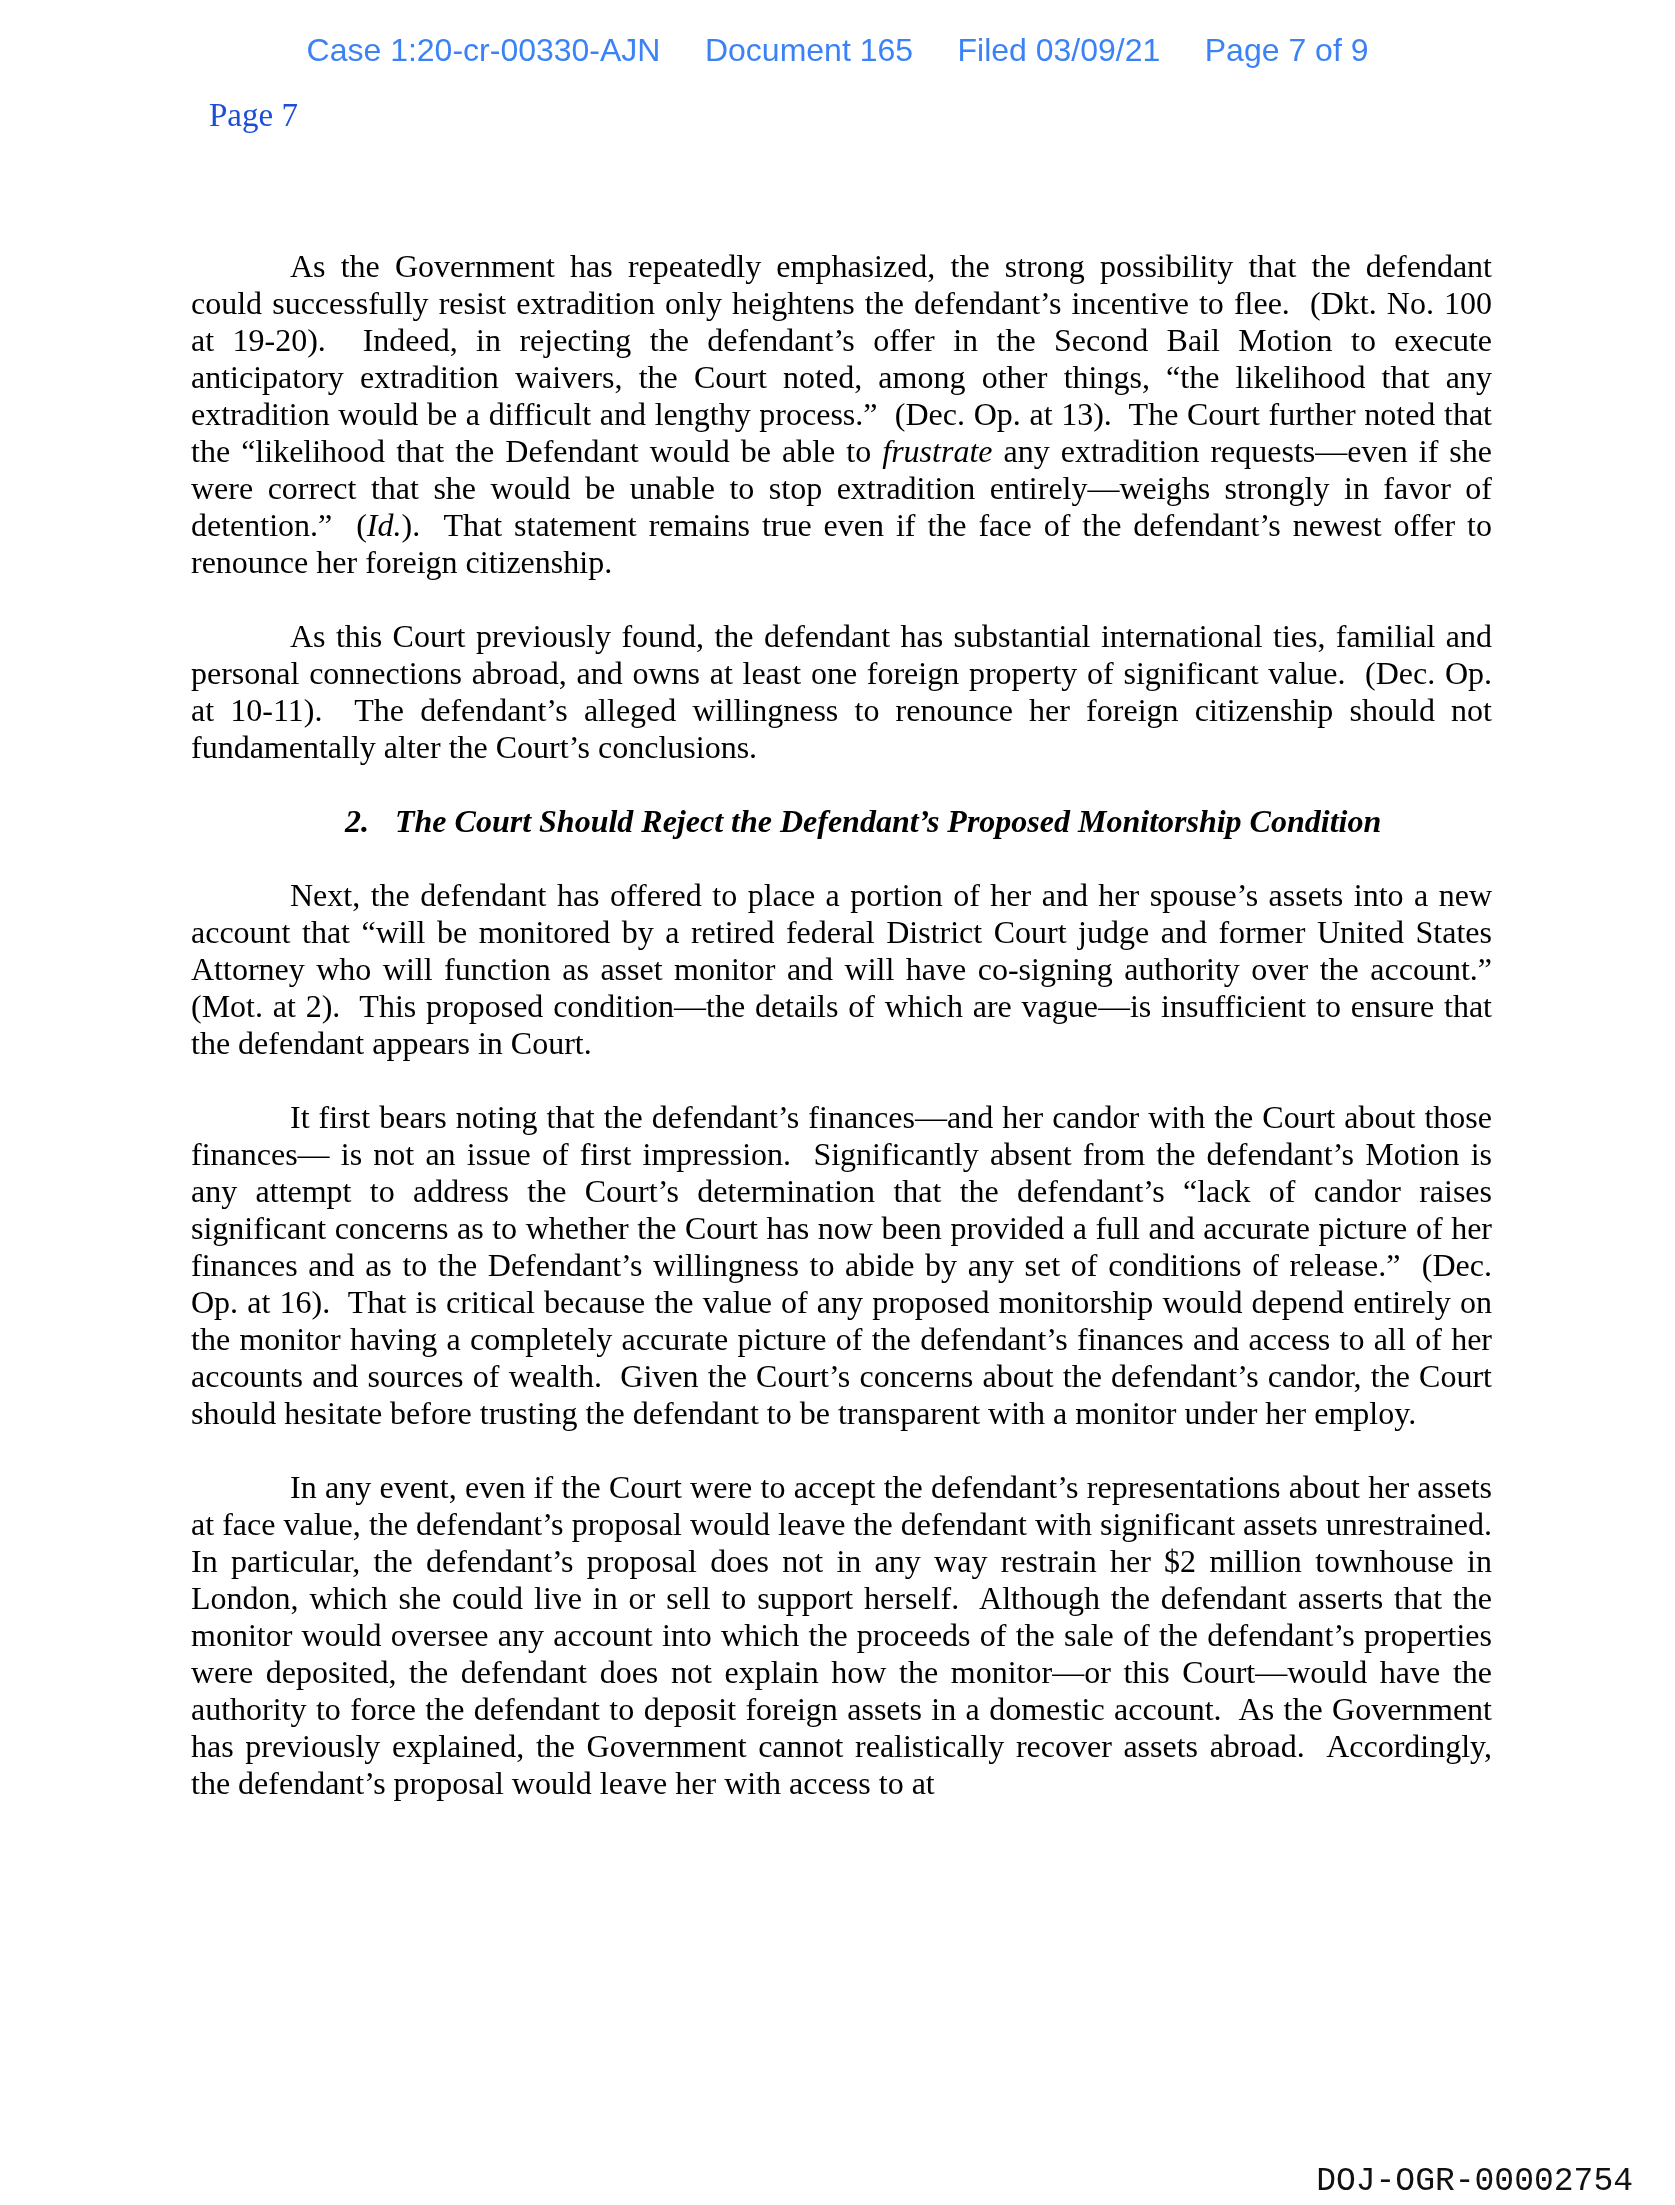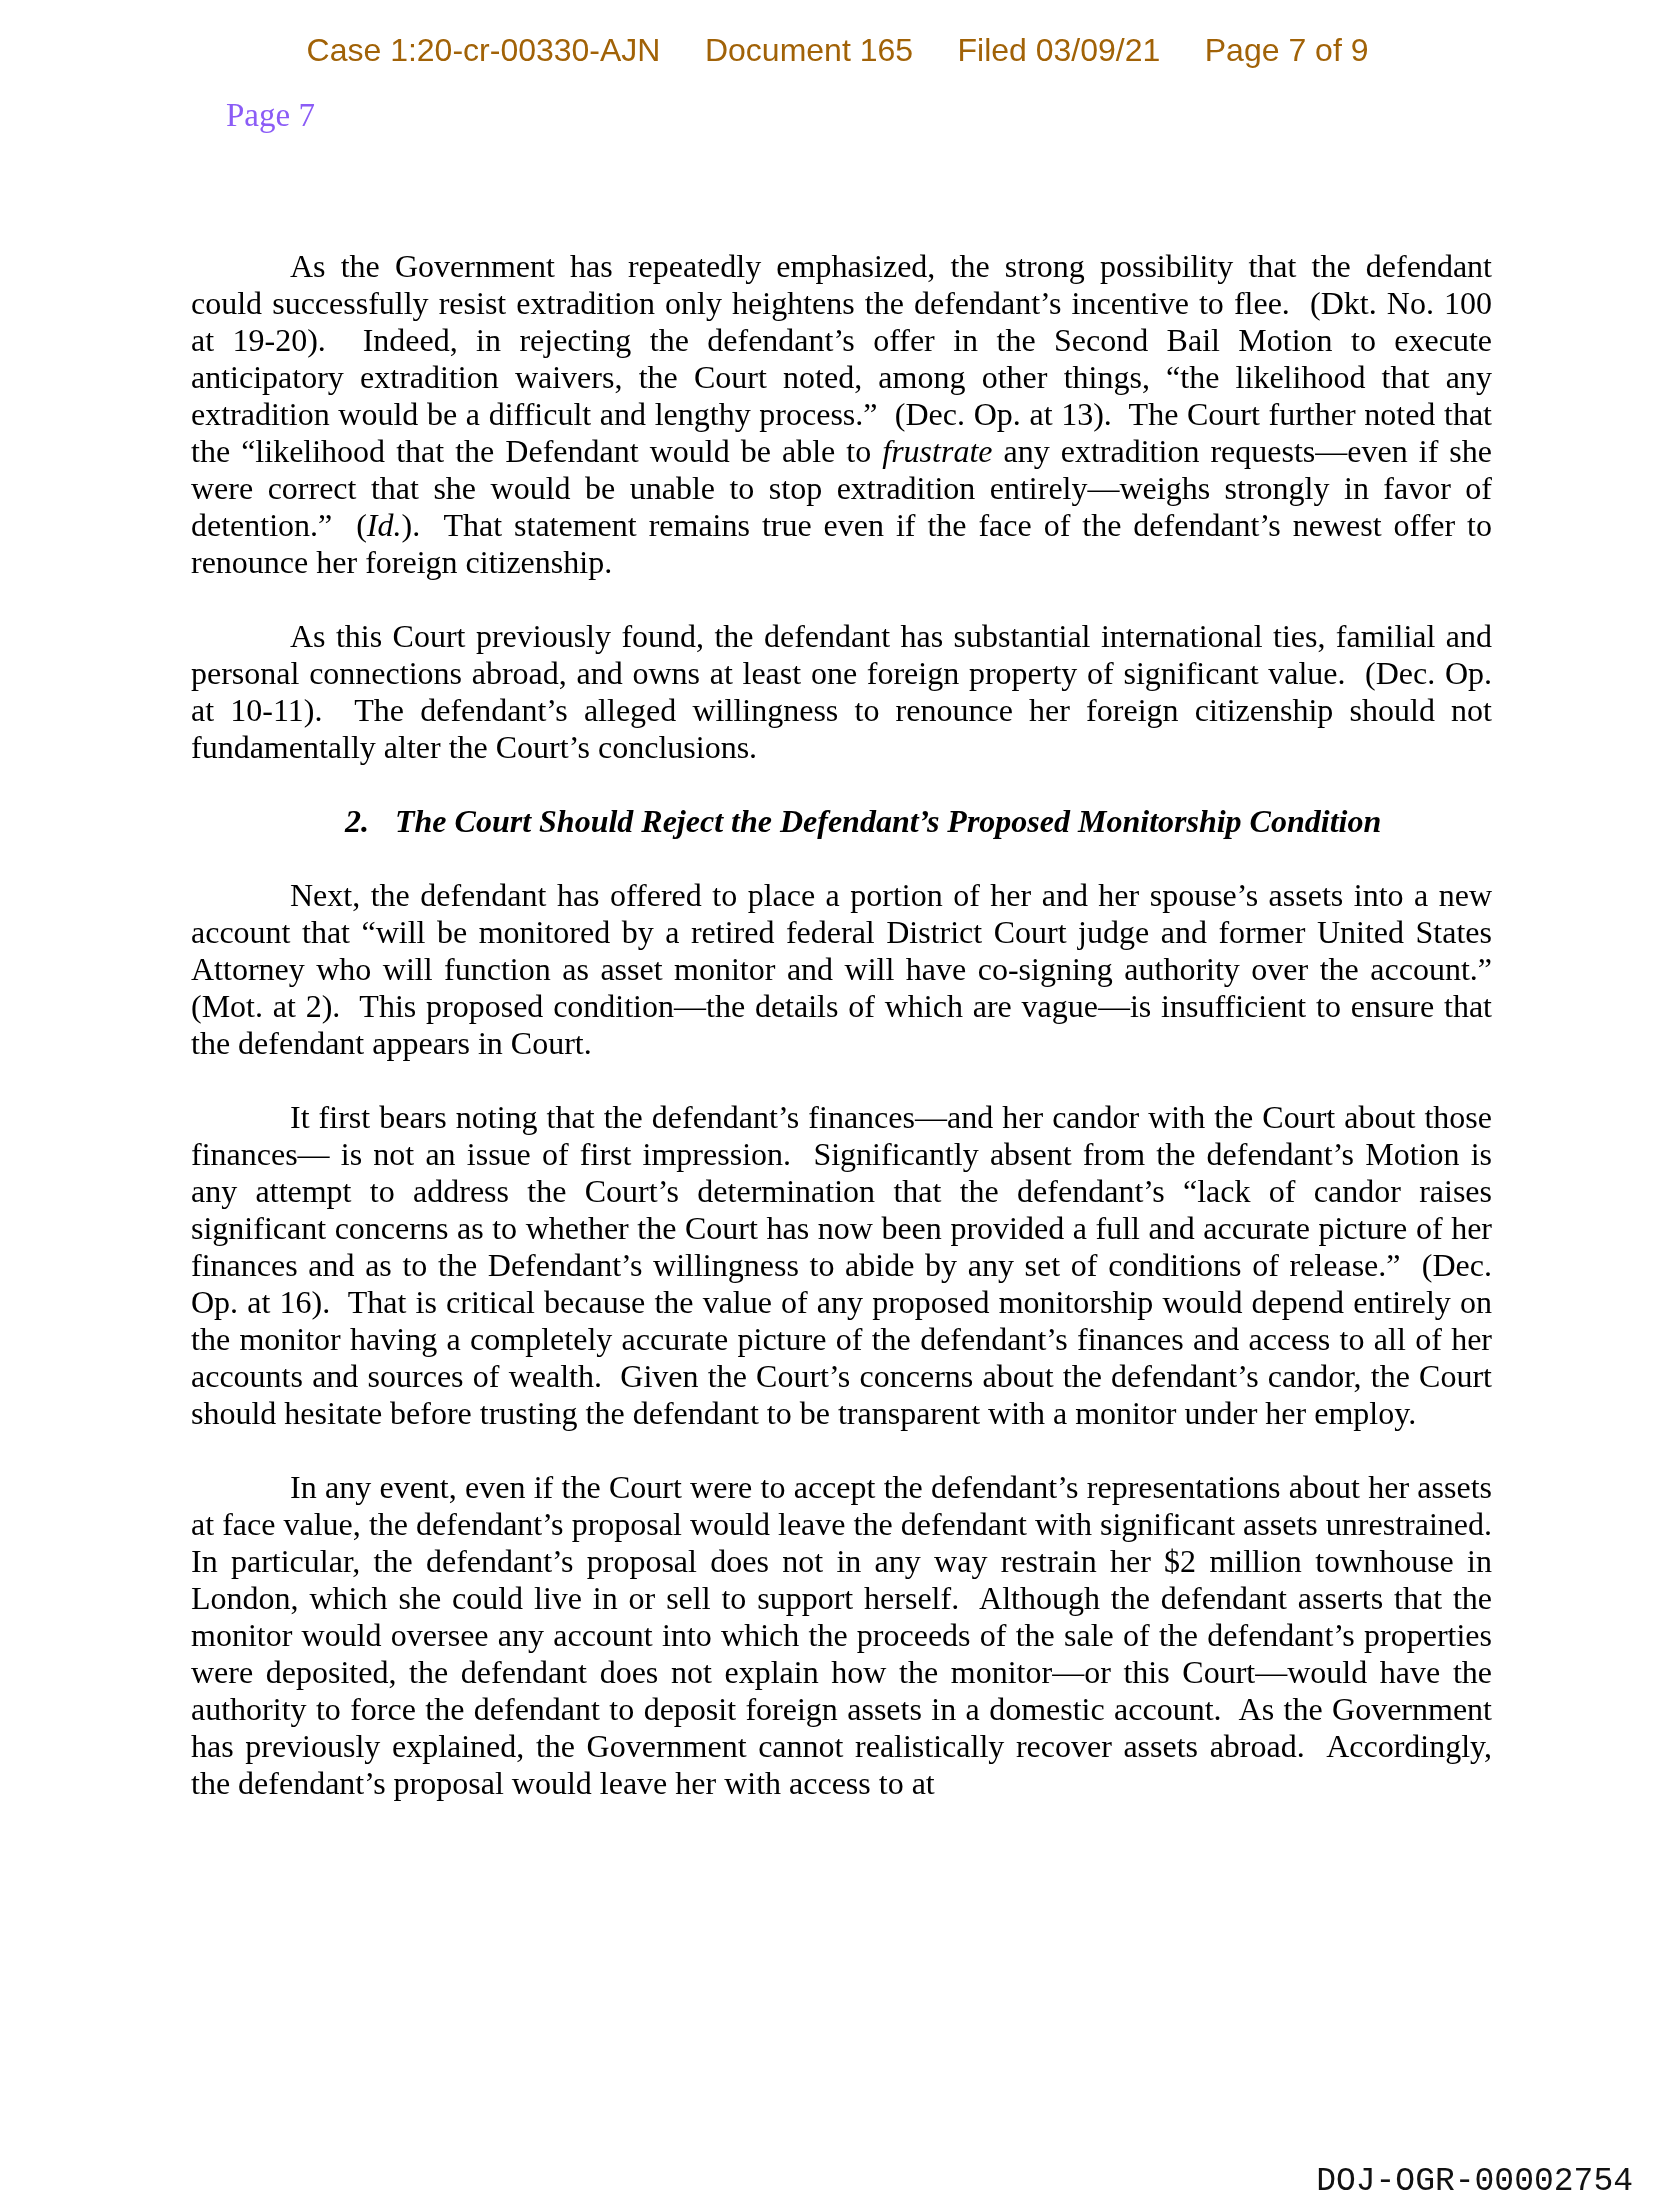--- a/index.html
+++ b/index.html
@@ -17,29 +17,29 @@
   }
   .stamp {
     position: absolute;
     top: 32px;
     left: 0;
     width: 100%;
     text-align: center;
     font-family: "Liberation Sans", sans-serif;
     font-size: 32px;
     white-space: pre;
-    color: #a16207;
+    color: #3b82f6;
   }
   .page-label {
     position: absolute;
     top: 97px;
-    left: 226px;
+    left: 209px;
     font-size: 33px;
     line-height: 37px;
-    color: #8b5cf6;
+    color: #1d4ed8;
   }
   .doc-body {
     position: absolute;
     left: 191px;
     top: 248px;
     width: 1301px;
     font-size: 32px;
     line-height: 37px;
     text-align: justify;
     color: #000000;

